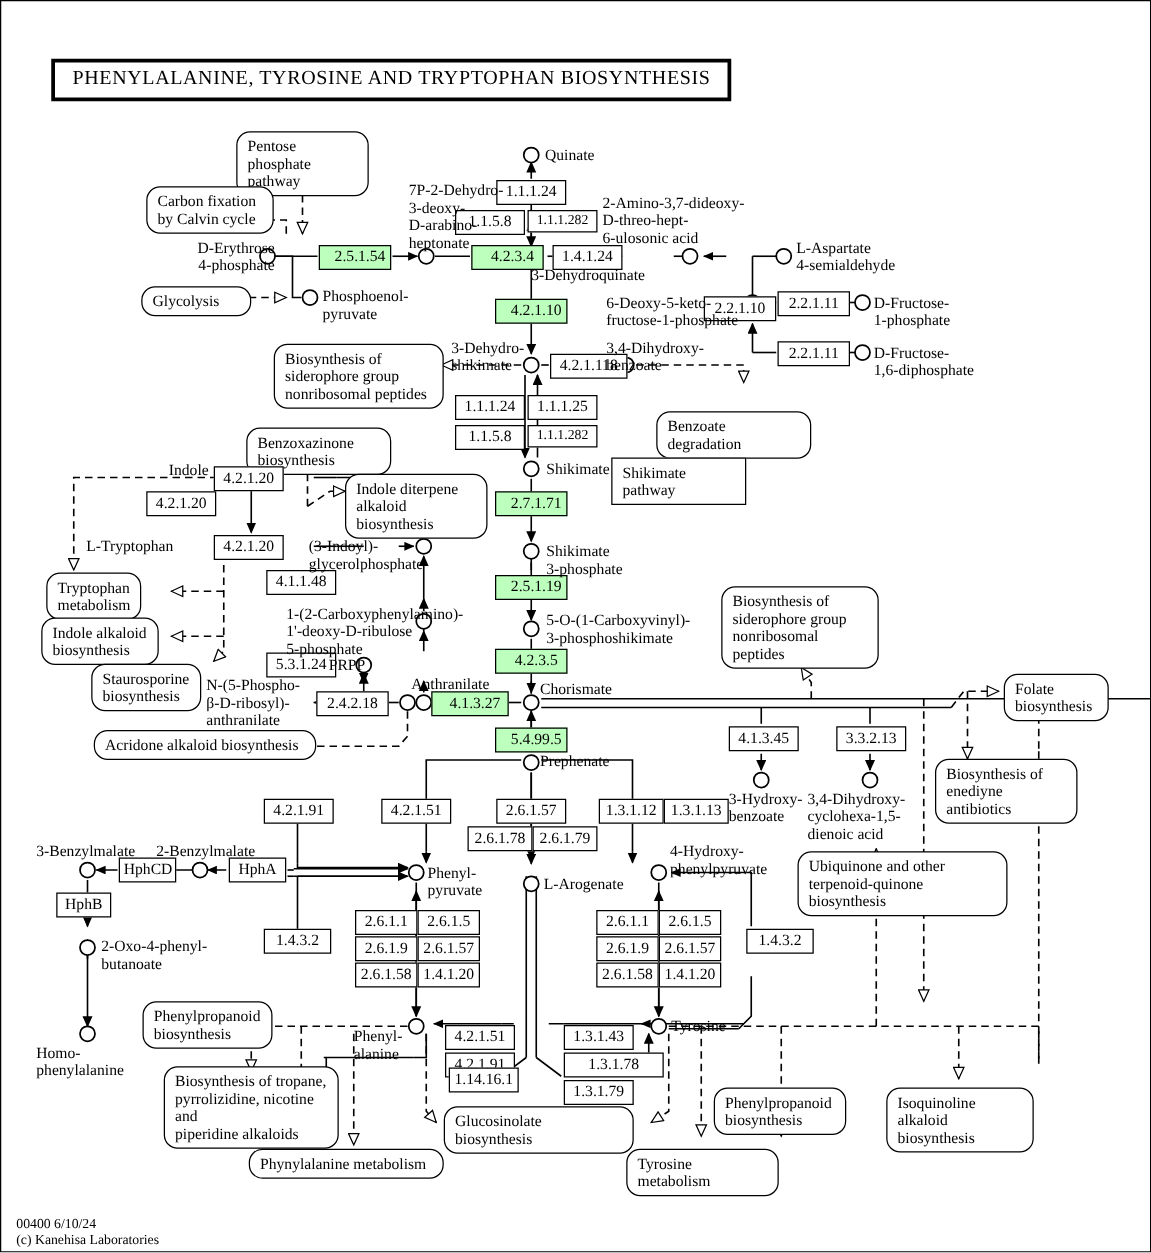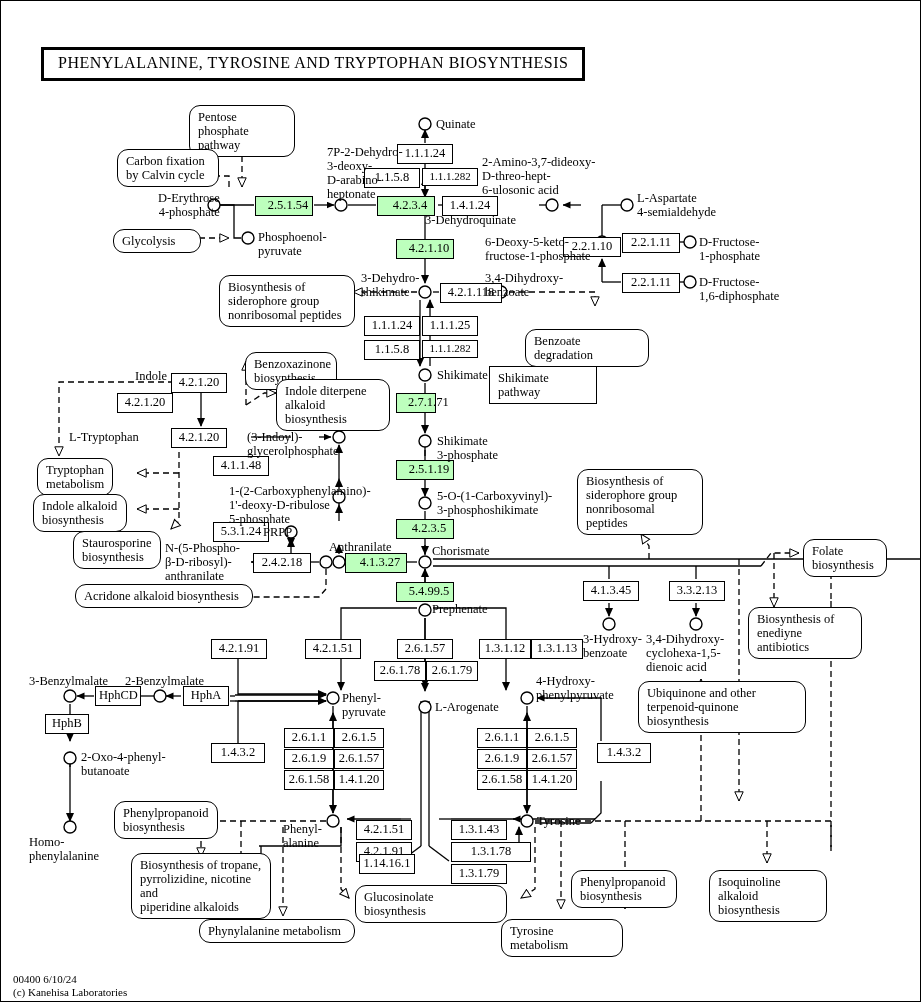--- a/index.html
+++ b/index.html
@@ -257,21 +257,21 @@
       <circle cx="526" cy="820" r="6"></circle>
     </g>
   </svg>
 
   <div class="title-box">PHENYLALANINE, TYROSINE AND TRYPTOPHAN BIOSYNTHESIS</div>
 
   <div class="mapbox" style="left:188px;top:104px;width:106px;"><span>Pentose phosphate<br>pathway</span></div>
   <div class="mapbox" style="left:116px;top:148px;width:102px;"><span>Carbon fixation<br>by Calvin cycle</span></div>
   <div class="mapbox" style="left:112px;top:228px;width:88px;"><span>Glycolysis</span></div>
   <div class="mapbox" style="left:218px;top:274px;width:136px;"><span>Biosynthesis of<br>siderophore group<br>nonribosomal peptides</span></div>
-  <div class="mapbox" style="left:196px;top:351px;width:92px;margin-left:48px;"><span>Benzoxazinone<br>biosynthesis</span></div>
+  <div class="mapbox" style="left:196px;top:341px;width:116px;"><span>Benzoxazinone<br>biosynthesis</span></div>
   <div class="mapbox" style="left:275px;top:378px;width:114px;"><span>Indole diterpene<br>alkaloid biosynthesis</span></div>
   <div class="mapbox" style="left:524px;top:328px;width:124px;"><span>Benzoate degradation</span></div>
   <div class="mapbox sq" style="left:488px;top:365px;width:108px;"><span>Shikimate pathway</span></div>
   <div class="mapbox" style="left:36px;top:457px;width:76px;"><span>Tryptophan<br>metabolism</span></div>
   <div class="mapbox" style="left:32px;top:493px;width:94px;"><span>Indole alkaloid<br>biosynthesis</span></div>
   <div class="mapbox" style="left:72px;top:530px;width:88px;"><span>Staurosporine<br>biosynthesis</span></div>
   <div class="mapbox" style="left:38px;top:583px;width:178px;margin-left:36px;"><span>Acridone alkaloid biosynthesis</span></div>
   <div class="mapbox" style="left:576px;top:468px;width:126px;"><span>Biosynthesis of<br>siderophore group<br>nonribosomal peptides</span></div>
   <div class="mapbox" style="left:802px;top:538px;width:84px;"><span>Folate<br>biosynthesis</span></div>
   <div class="mapbox" style="left:747px;top:606px;width:114px;"><span>Biosynthesis of<br>enediyne antibiotics</span></div>
@@ -292,21 +292,21 @@
   <div class="ec" style="left:441px;top:195px;width:56px;"><span>1.4.1.24</span></div>
   <div class="ec" style="left:562px;top:195px;width:58px;margin-top:41px;"><span>2.2.1.10</span></div>
   <div class="ec" style="left:621px;top:232px;width:58px;"><span>2.2.1.11</span></div>
   <div class="ec" style="left:621px;top:272px;width:58px;"><span>2.2.1.11</span></div>
   <div class="ec green" style="left:395px;top:238px;width:58px;"><span>4.2.1.10</span></div>
   <div class="ec" style="left:439px;top:282px;width:62px;"><span>4.2.1.118</span></div>
   <div class="ec" style="left:363px;top:315px;width:56px;"><span>1.1.1.24</span></div>
   <div class="ec" style="left:421px;top:315px;width:56px;"><span>1.1.1.25</span></div>
   <div class="ec" style="left:363px;top:339px;width:56px;"><span>1.1.5.8</span></div>
   <div class="ec" style="left:421px;top:339px;width:56px;font-size:11px;"><span>1.1.1.282</span></div>
-  <div class="ec green" style="left:395px;top:392px;width:40px;"><span>2.7.1.71</span></div>
+  <div class="ec green" style="left:395px;top:392px;width:58px;"><span>2.7.1.71</span></div>
   <div class="ec green" style="left:395px;top:459px;width:58px;"><span>2.5.1.19</span></div>
   <div class="ec green" style="left:395px;top:518px;width:58px;"><span>4.2.3.5</span></div>
   <div class="ec green" style="left:395px;top:581px;width:58px;"><span>5.4.99.5</span></div>
   <div class="ec green" style="left:344px;top:552px;width:62px;"><span>4.1.3.27</span></div>
   <div class="ec" style="left:170px;top:372px;width:56px;"><span>4.2.1.20</span></div>
   <div class="ec" style="left:116px;top:392px;width:56px;"><span>4.2.1.20</span></div>
   <div class="ec" style="left:170px;top:427px;width:56px;"><span>4.2.1.20</span></div>
   <div class="ec" style="left:212px;top:455px;width:56px;"><span>4.1.1.48</span></div>
   <div class="ec" style="left:212px;top:521px;width:56px;"><span>5.3.1.24</span></div>
   <div class="ec" style="left:252px;top:552px;width:58px;"><span>2.4.2.18</span></div>

